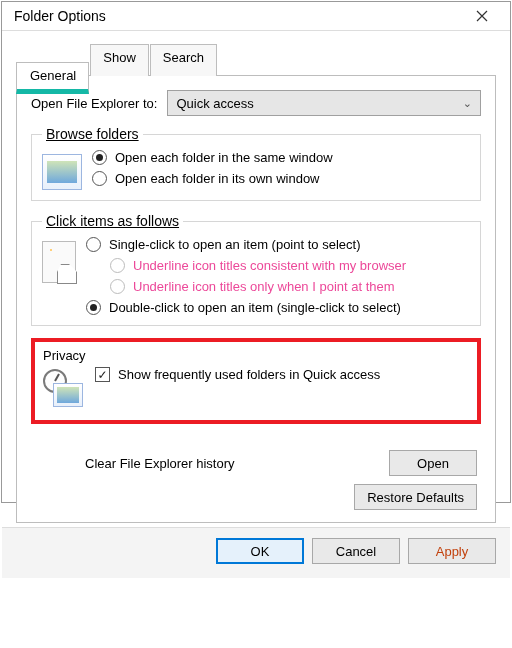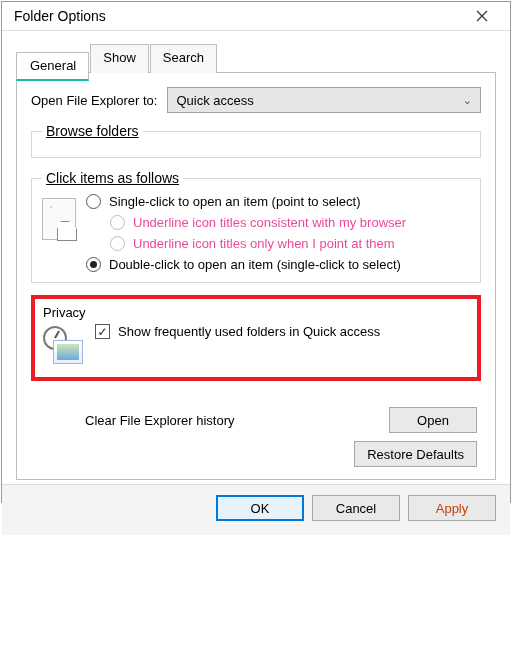--- a/index.html
+++ b/index.html
@@ -60,22 +60,22 @@
     border-bottom: none;
     background: #f7f7f7;
     margin-right: 1px;
     font-size: 13px;
     position: relative;
     top: 1px;
     cursor: default;
   }
   .tab.active {
     background: #fff;
-    border-bottom: 2px solid #14b8a6;
-    top: 9px;
+    border-bottom: 5px solid #14b8a6;
+    top: 19px;
     padding-left: 13px;
   }
   .tabpanel {
     border: 1px solid #bdbdbd;
     padding: 14px 14px 12px 14px;
     flex: 1;
     background: #fff;
     position: relative;
     z-index: 1;
   }
@@ -321,20 +321,33 @@
       <div class="row-open">
         <label>Open File Explorer to:</label>
         <div class="select">
           <span>Quick access</span>
           <span class="chev">⌄</span>
         </div>
       </div>
 
       <fieldset class="group">
         <legend>Browse folders</legend>
+        <div class="group-body">
+          <div class="icon-folder"></div>
+          <div class="opts">
+            <div class="opt">
+              <span class="radio checked"></span>
+              <span>Open each folder in the same window</span>
+            </div>
+            <div class="opt">
+              <span class="radio"></span>
+              <span>Open each folder in its own window</span>
+            </div>
+          </div>
+        </div>
       </fieldset>
 
       <fieldset class="group">
         <legend>Click items as follows</legend>
         <div class="group-body">
           <div class="icon-file"></div>
           <div class="opts">
             <div class="opt">
               <span class="radio"></span>
               <span>Single-click to open an item (point to select)</span>

